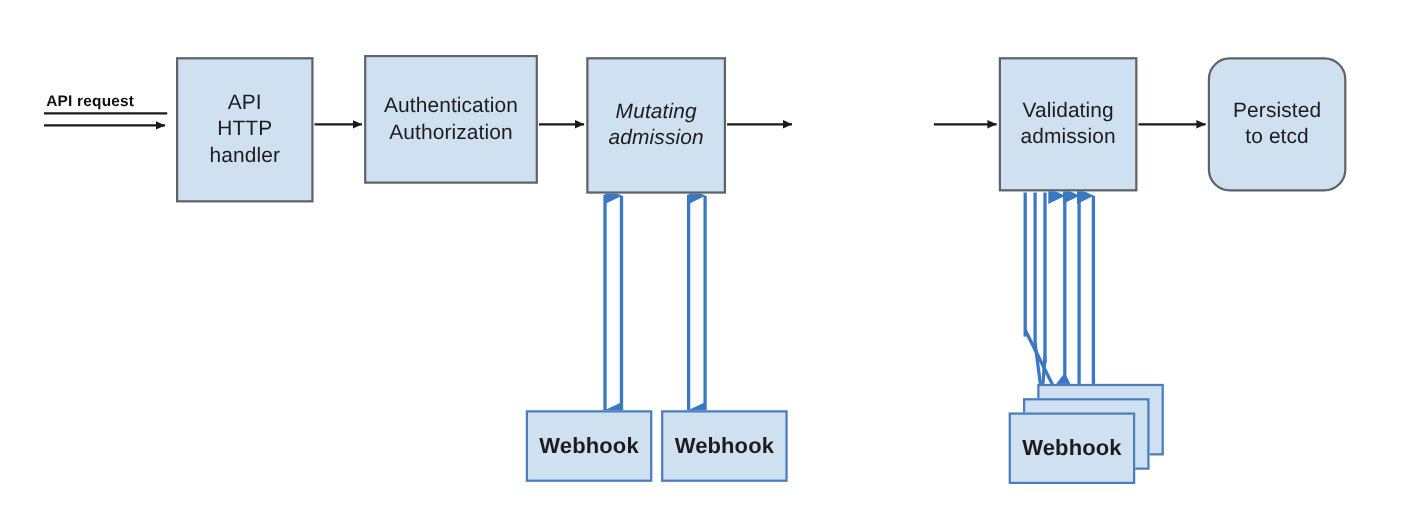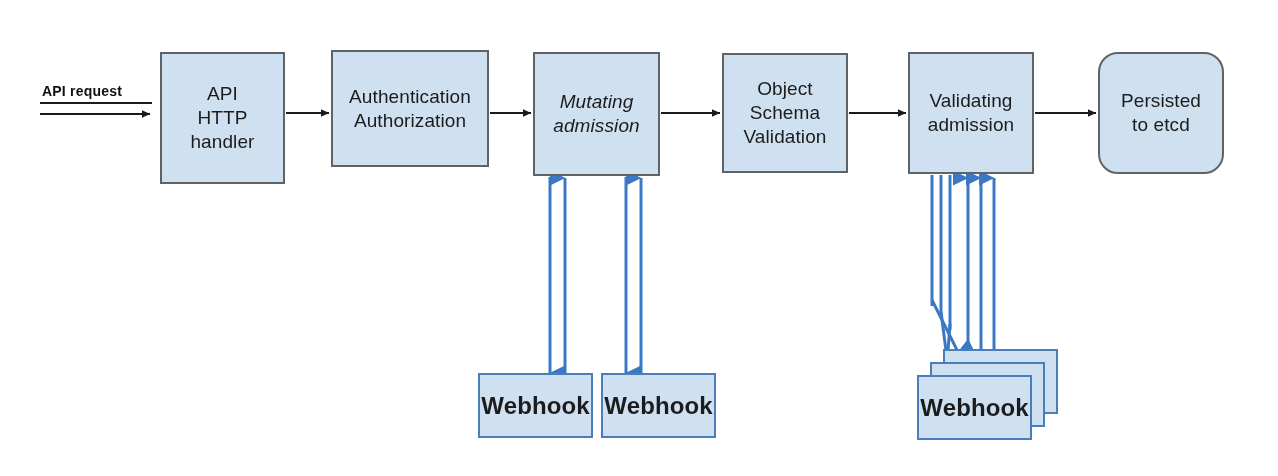--- a/index.html
+++ b/index.html
@@ -36,21 +36,21 @@
     border: 2px solid #5f6368;
     color: #1c1c1c;
     font-size: 19px;
     line-height: 24px;
     letter-spacing: 0.1px;
     white-space: pre-line;
     z-index: 3;
   }
   .node.webhook {
     border: 2px solid #4a7ebb;
-    font-size: 24px;
+    font-size: 20px;
     font-weight: 600;
     line-height: 24px;
   }
   .node.webhook-ghost {
     font-size: 0;
     color: transparent;
   }
   .flow-label {
     position: absolute;
     font-size: 14px;
@@ -111,23 +111,20 @@
 
   <div class="flow-label" style="left:42px; top:80px;">API request</div>
 
   <div class="node" style="left:160px; top:52px; width:125px; height:132px;">API
 HTTP
 handler</div>
   <div class="node" style="left:331px; top:50px; width:158px; height:117px;">Authentication
 Authorization</div>
   <div class="node" style="left:533px; top:52px; width:127px; height:124px;font-style:italic;">Mutating
 admission</div>
-  <div class="node" style="left:722px; top:53px; width:126px; height:120px;">Object
-Schema
-Validation</div>
   <div class="node" style="left:908px; top:52px; width:126px; height:122px;">Validating
 admission</div>
   <div class="node" style="left:1098px; top:52px; width:126px; height:122px;border-radius:20px;">Persisted
 to etcd</div>
 
   <div class="node webhook" style="left:478px; top:373px; width:115px; height:65px; z-index:6;">Webhook</div>
   <div class="node webhook" style="left:601px; top:373px; width:115px; height:65px; z-index:6;">Webhook</div>
 
   <div class="node webhook webhook-ghost" style="left:943px; top:349px; width:115px; height:65px; z-index:4;">Webhook</div>
   <div class="node webhook webhook-ghost" style="left:930px; top:362px; width:115px; height:65px; z-index:5;">Webhook</div>

